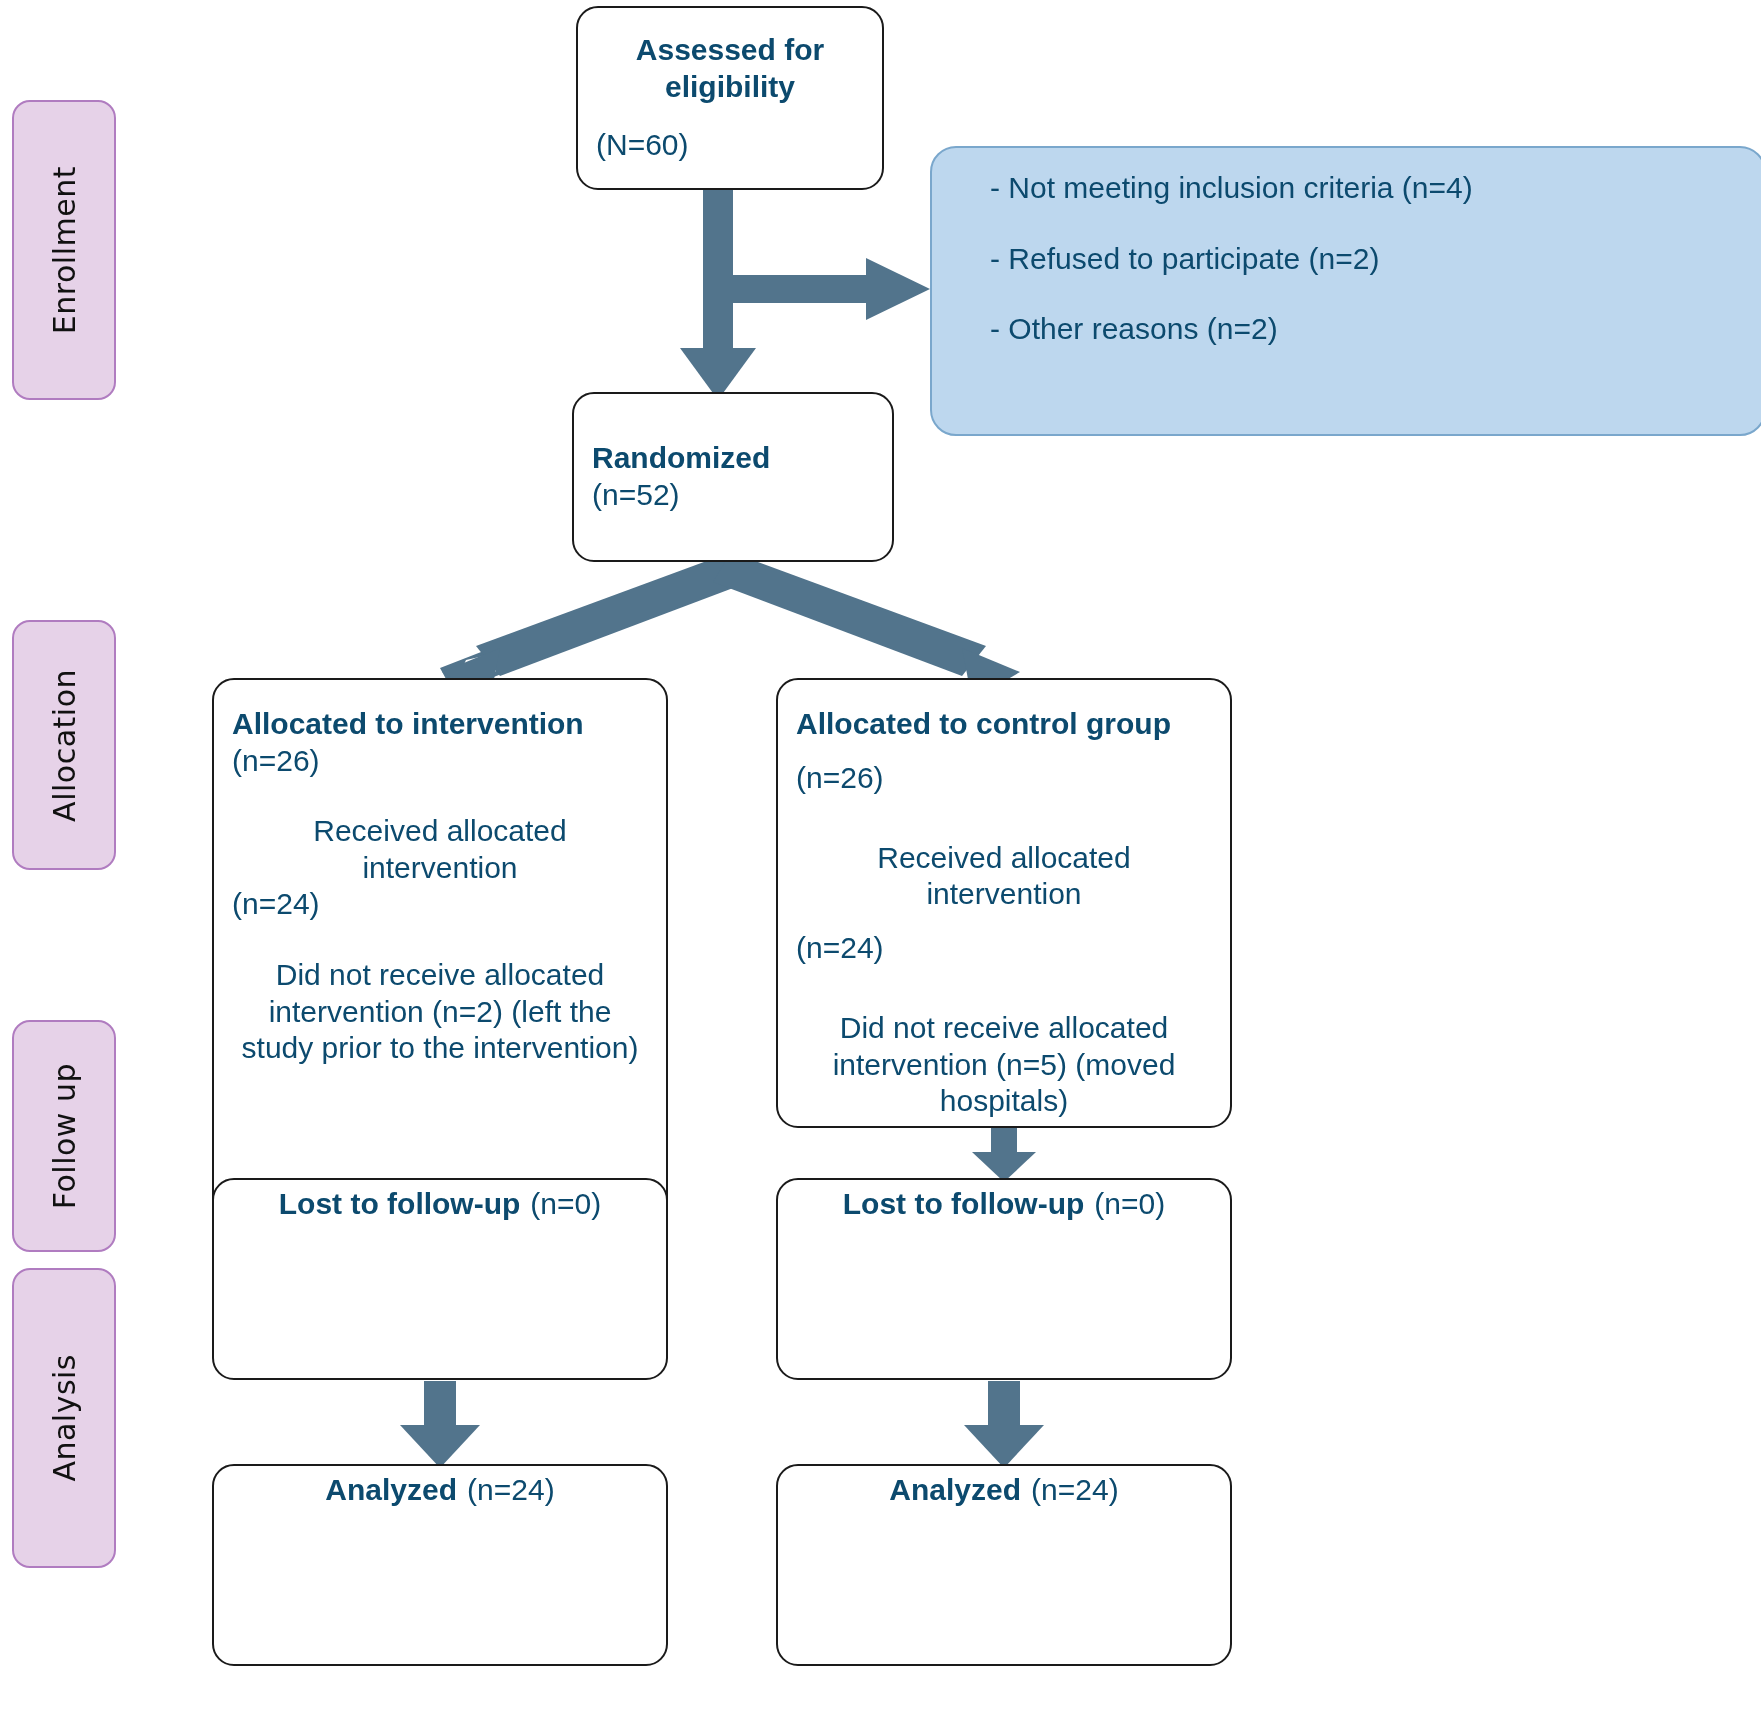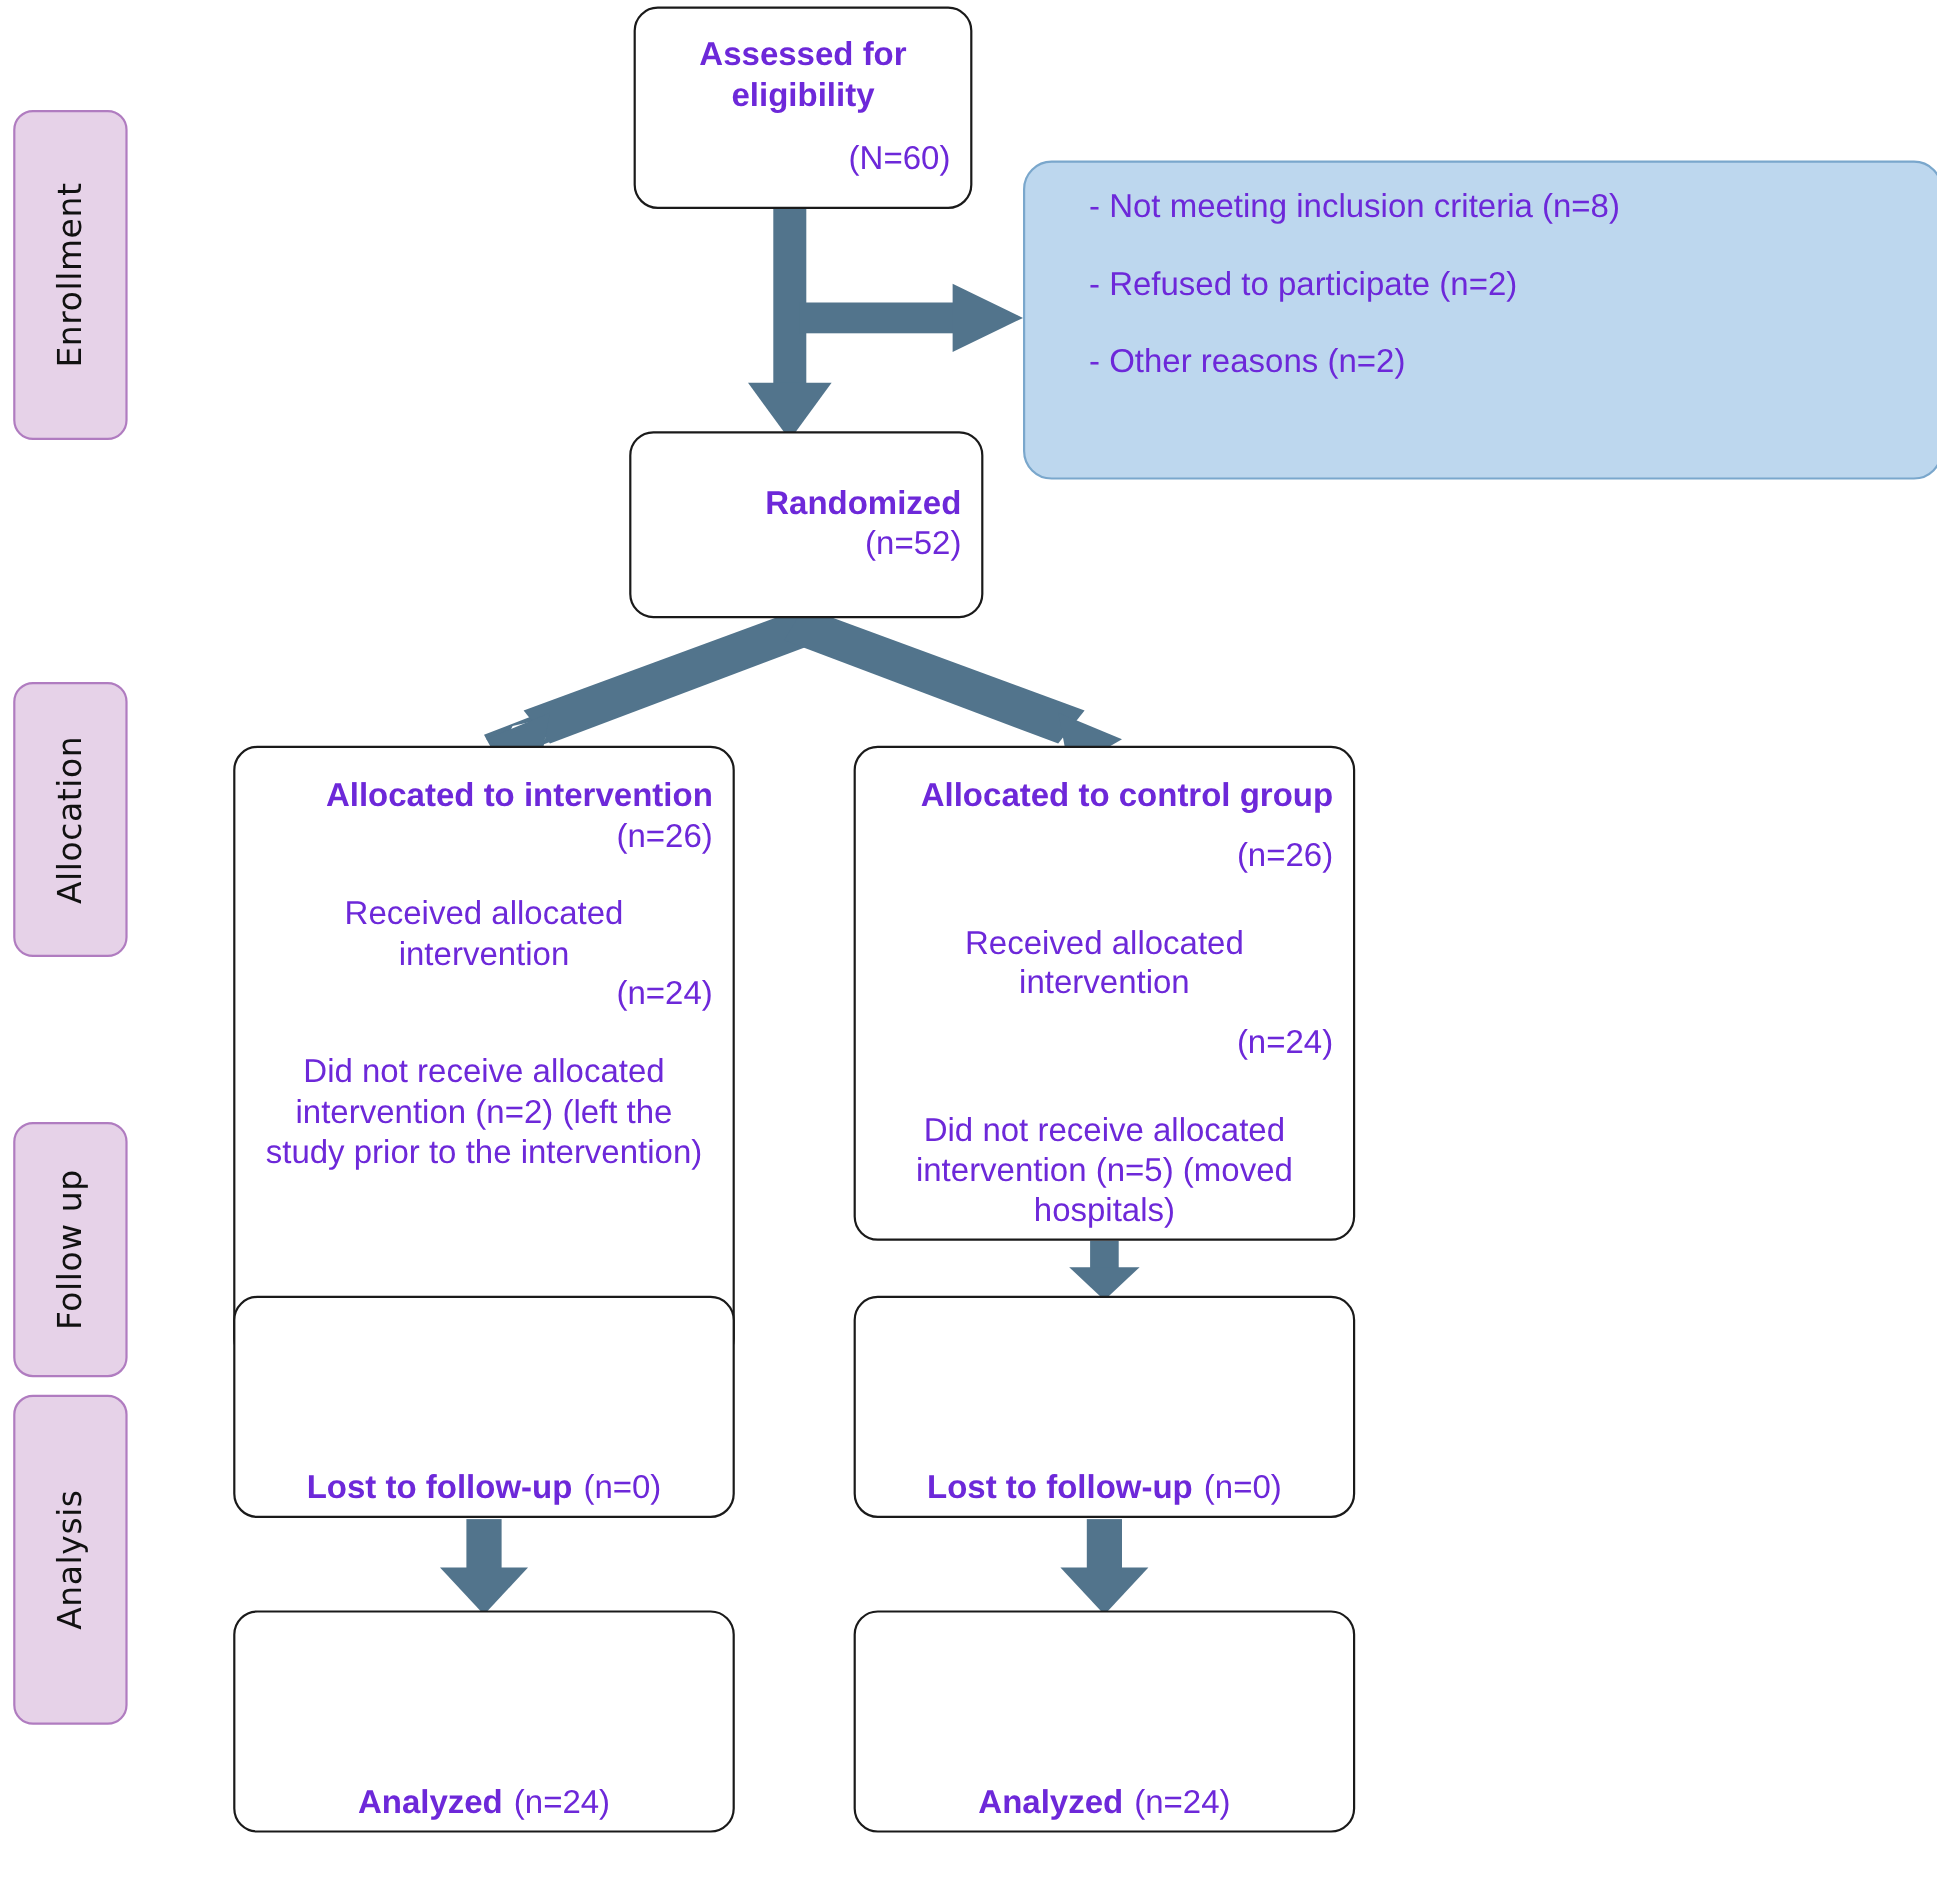--- a/index.html
+++ b/index.html
@@ -39,24 +39,24 @@
 
   
   .node {
     position: absolute;
     box-sizing: border-box;
     border: 2px solid #1a1a1a;
     border-radius: 22px;
     background: #ffffff;
     display: flex;
     flex-direction: column;
-    align-items: flex-end;
+    align-items: flex-start;
     justify-content: center;
     text-align: center;
-    color: #6d28d9;
+    color: #0c4a6e;
     font-size: 30px;
     line-height: 1.22;
     padding: 6px 18px;
   }
   .node.excluded {
     background: #bdd7ee;
     border: 2px solid #7aa7cc;
     border-radius: 26px;
     justify-content: flex-start;
     padding-top: 22px;
@@ -158,21 +158,21 @@
     <span>Analysis</span>
   </div>
 
   <div class="node" style="left:576px; top:6px; width:308px; height:184px;">
     <div class="bold blk">Assessed for eligibility</div>
     <div class="gap-sm"></div>
     <div class="blk">(N=60)</div>
   </div>
 
   <div class="node excluded" style="left:930px; top:146px; width:836px; height:290px;">
-    <div class="excl-item">- Not meeting inclusion criteria (n=8)</div>
+    <div class="excl-item">- Not meeting inclusion criteria (n=4)</div>
     <div class="excl-item">- Refused to participate (n=2)</div>
     <div class="excl-item">- Other reasons (n=2)</div>
   </div>
 
   <div class="node" style="left:572px; top:392px; width:322px; height:170px;">
     <div class="bold blk">Randomized</div>
     <div class="blk">(n=52)</div>
   </div>
 
   <div class="node" style="left:212px; top:678px; width:456px; height:561px; justify-content:flex-start; padding-top:26px;">

